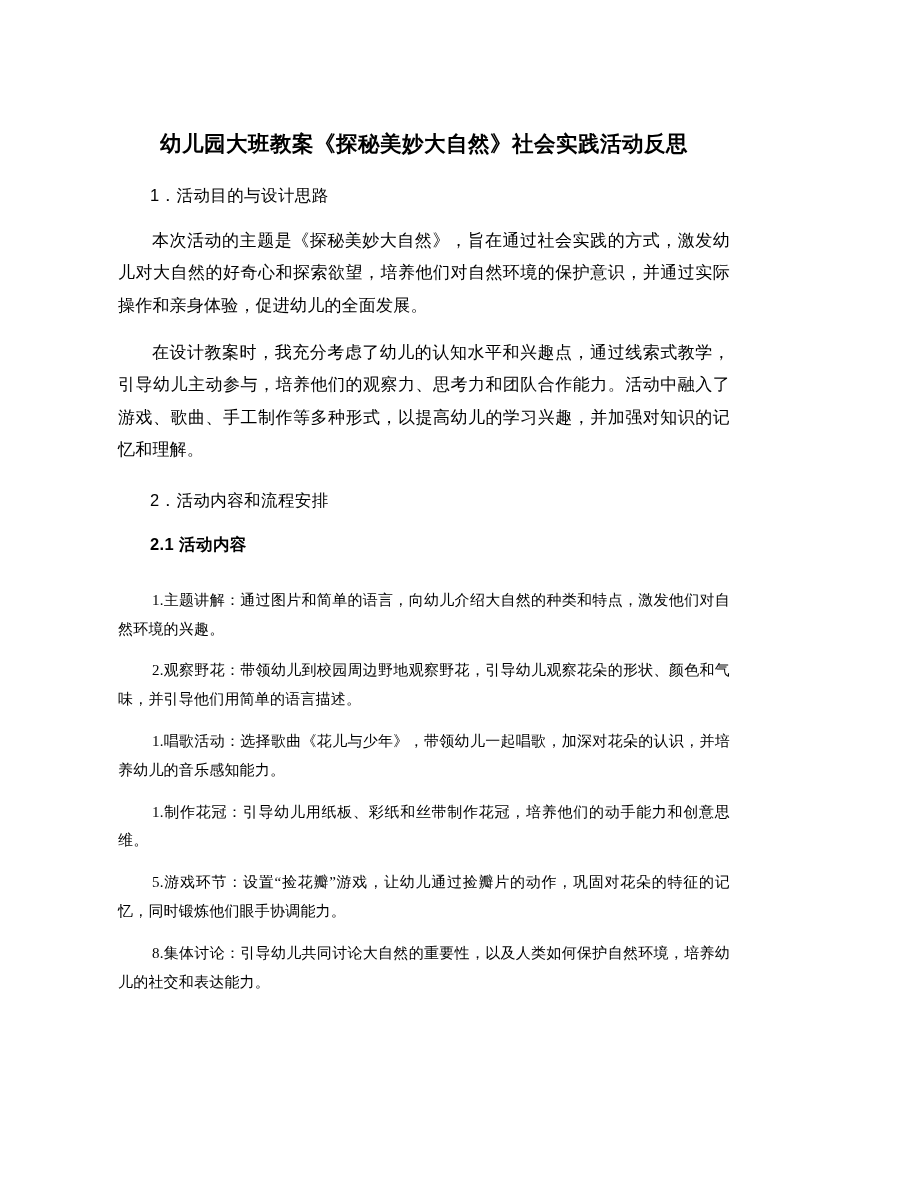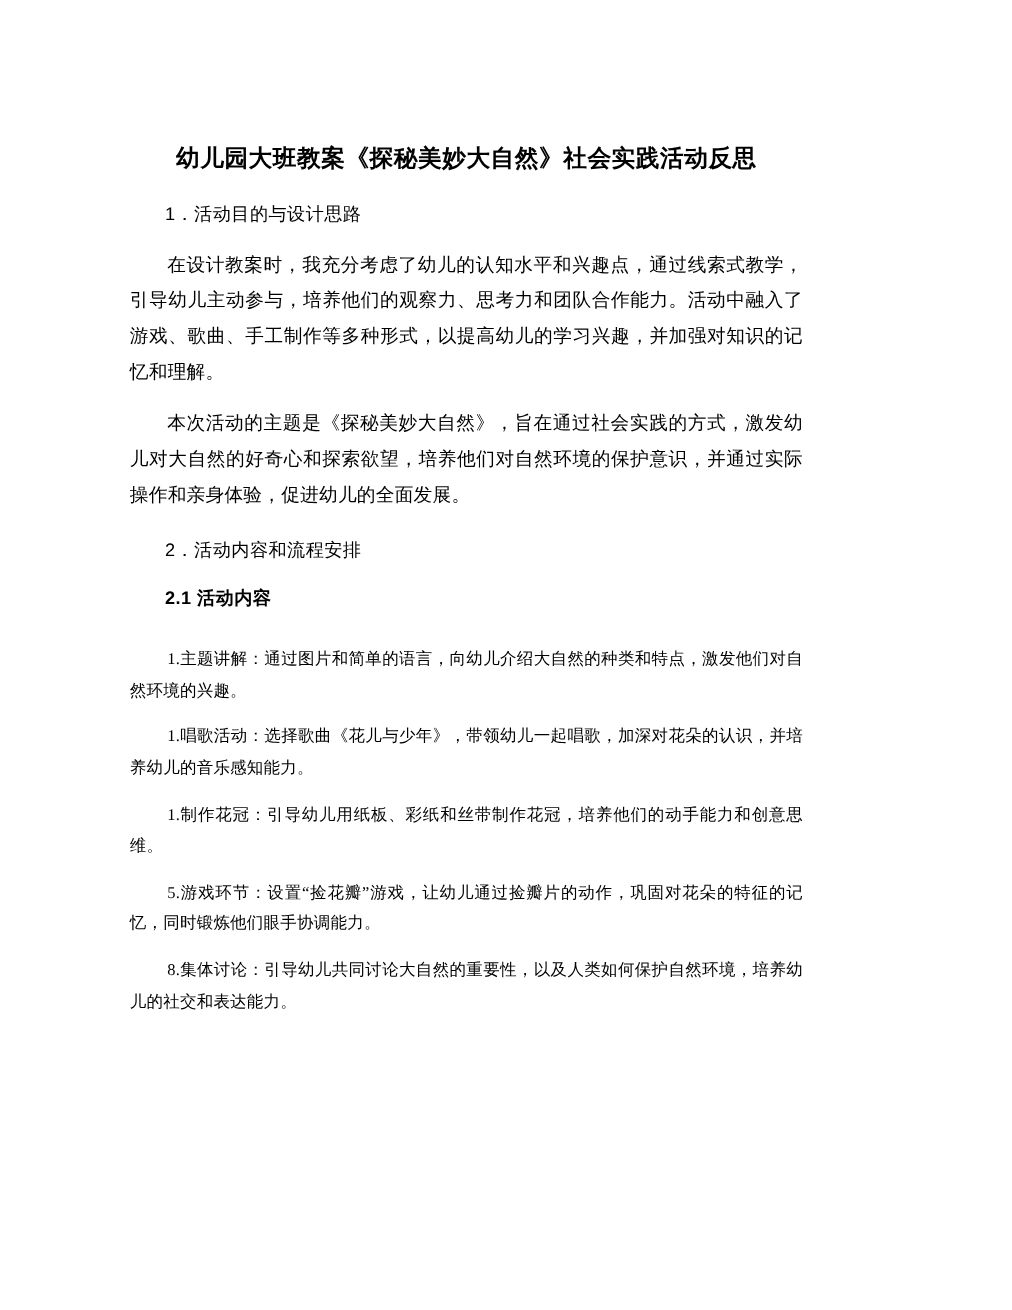--- a/index.html
+++ b/index.html
@@ -69,27 +69,28 @@
 </style>
 </head>
 <body>
 
 <div class="page">
 
   <h1 class="doc-title">幼儿园大班教案《探秘美妙大自然》社会实践活动反思</h1>
 
   <div class="heading">1．活动目的与设计思路</div>
 
+  <p class="para">本次活动的主题是《探秘美妙大自然》，旨在通过社会实践的方式，激发幼儿对大自然的好奇心和探索欲望，培养他们对自然环境的保护意识，并通过实际操作和亲身体验，促进幼儿的全面发展。</p>
+
   <p class="para">在设计教案时，我充分考虑了幼儿的认知水平和兴趣点，通过线索式教学，引导幼儿主动参与，培养他们的观察力、思考力和团队合作能力。活动中融入了游戏、歌曲、手工制作等多种形式，以提高幼儿的学习兴趣，并加强对知识的记忆和理解。</p>
-
-  <p class="para">本次活动的主题是《探秘美妙大自然》，旨在通过社会实践的方式，激发幼儿对大自然的好奇心和探索欲望，培养他们对自然环境的保护意识，并通过实际操作和亲身体验，促进幼儿的全面发展。</p>
 
   <div class="heading">2．活动内容和流程安排</div>
 
   <div class="subheading">2.1 活动内容</div>
 
   <p class="list-item">1.主题讲解：通过图片和简单的语言，向幼儿介绍大自然的种类和特点，激发他们对自然环境的兴趣。</p>
+  <p class="list-item">2.观察野花：带领幼儿到校园周边野地观察野花，引导幼儿观察花朵的形状、颜色和气味，并引导他们用简单的语言描述。</p>
   <p class="list-item">1.唱歌活动：选择歌曲《花儿与少年》，带领幼儿一起唱歌，加深对花朵的认识，并培养幼儿的音乐感知能力。</p>
   <p class="list-item">1.制作花冠：引导幼儿用纸板、彩纸和丝带制作花冠，培养他们的动手能力和创意思维。</p>
   <p class="list-item">5.游戏环节：设置“捡花瓣”游戏，让幼儿通过捡瓣片的动作，巩固对花朵的特征的记忆，同时锻炼他们眼手协调能力。</p>
   <p class="list-item">8.集体讨论：引导幼儿共同讨论大自然的重要性，以及人类如何保护自然环境，培养幼儿的社交和表达能力。</p>
 
 </div>
 
 </body></html>

